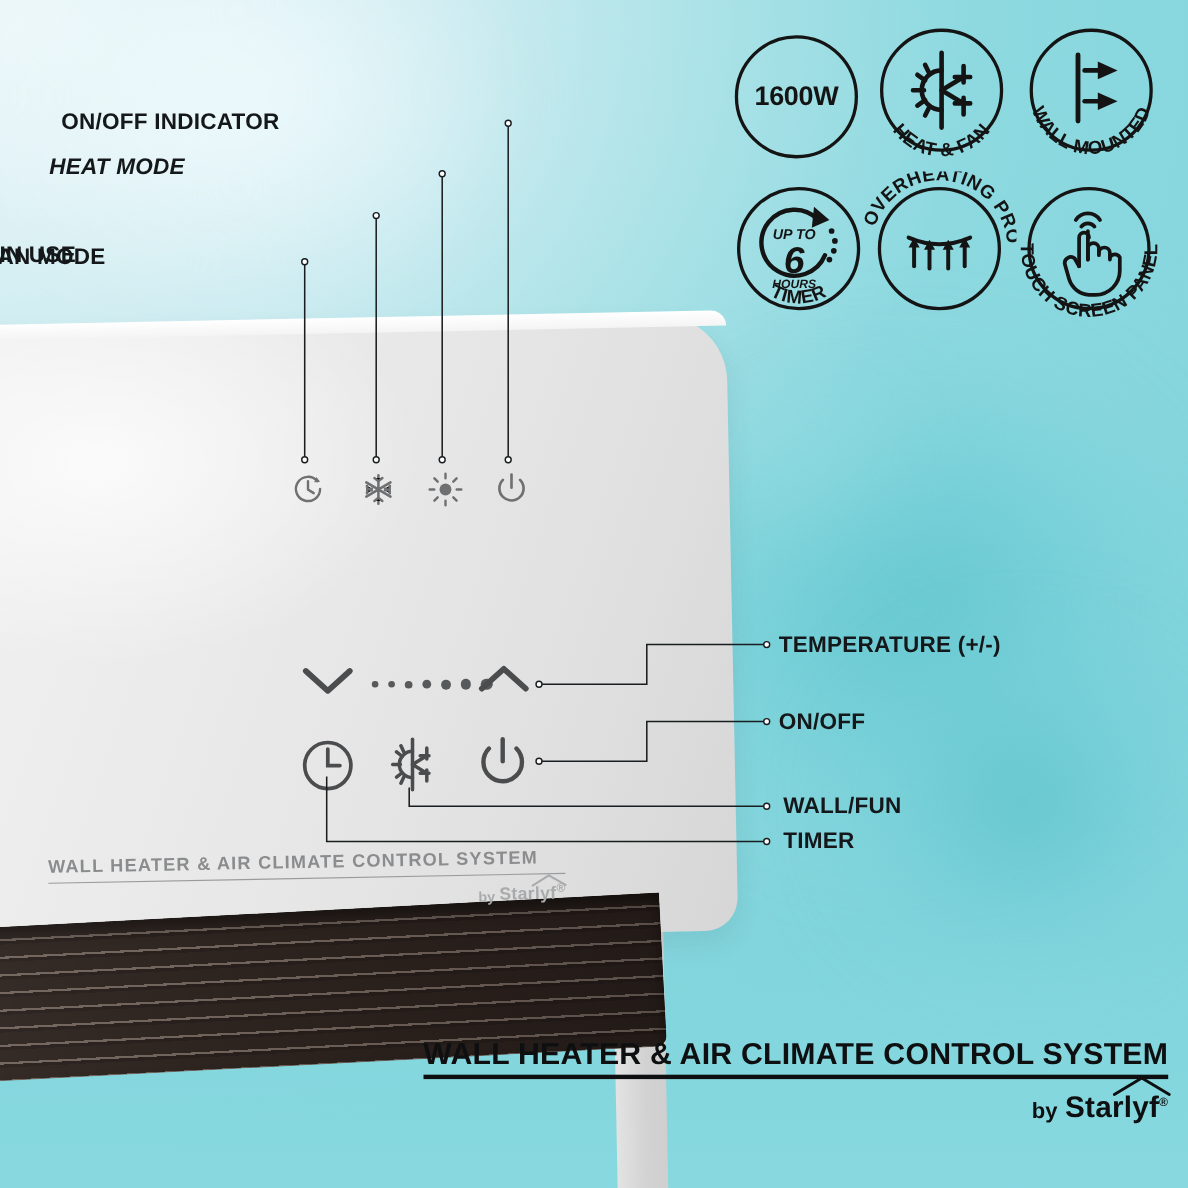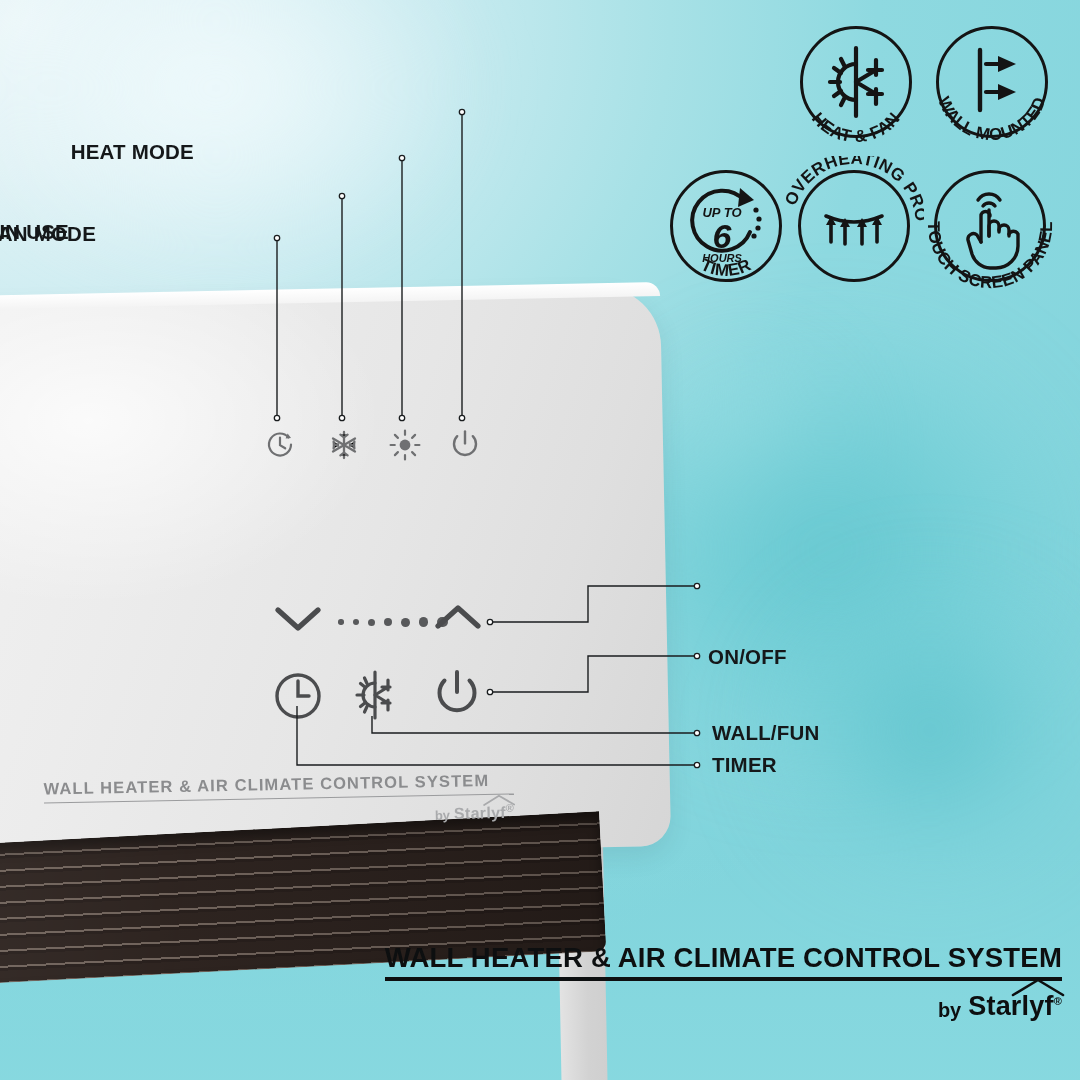--- a/index.html
+++ b/index.html
@@ -311,30 +311,36 @@
       <circle cx="697" cy="765" r="2.7"></circle>
       <circle cx="277" cy="238" r="2.7"></circle>
       <circle cx="342" cy="196" r="2.7"></circle>
       <circle cx="402" cy="158" r="2.7"></circle>
       <circle cx="462" cy="112" r="2.7"></circle>
       <circle cx="697" cy="586" r="2.7"></circle>
       <circle cx="697" cy="656" r="2.7"></circle>
     </g>
   </svg>
 
-  <div class="callout left" style="right:886px;top:140px;">HEAT MODE</div>
+  <div class="callout left" style="right:826px;top:99px;">ON/OFF INDICATOR</div>
+  <div class="callout left" style="right:912px;top:140px;font-style:italic;">HEAT MODE</div>
   <div class="callout left" style="right:984px;top:178px;margin-top:44px;">FAN MODE</div>
   <div class="callout left" style="right:1011px;top:220px;">TIMER IN USE</div>
 
+  <div class="callout" style="left:708px;top:575px;">TEMPERATURE (+/-)</div>
   <div class="callout" style="left:708px;top:645px;">ON/OFF</div>
   <div class="callout" style="left:712px;top:721px;">WALL/FUN</div>
   <div class="callout" style="left:712px;top:753px;">TIMER</div>
 
   <div class="badges">
 
+    <div class="badge" style="left:8px;top:14px;">
+      <div class="ring"></div>
+      <div class="centertext">1600W</div>
+    </div>
 
     <div class="badge" style="left:140px;top:8px;">
       <div class="ring"></div>
       <div class="glyph">
         <svg viewBox="0 0 112 112">
             <g stroke="#141414" stroke-width="4.2" stroke-linecap="round" fill="none">
           <path d="M56 22v68"></path>
           <path d="M56 38a18 18 0 0 0 0 36"></path>
           <path d="M30 56h10M34 42l7 5M34 70l7-5M41 33l4 8M41 79l4-8"></path>
           <path d="M56 56l20-12M56 56l20 12M76 34v15M76 63v15M68 44h14M68 68h14"></path>

